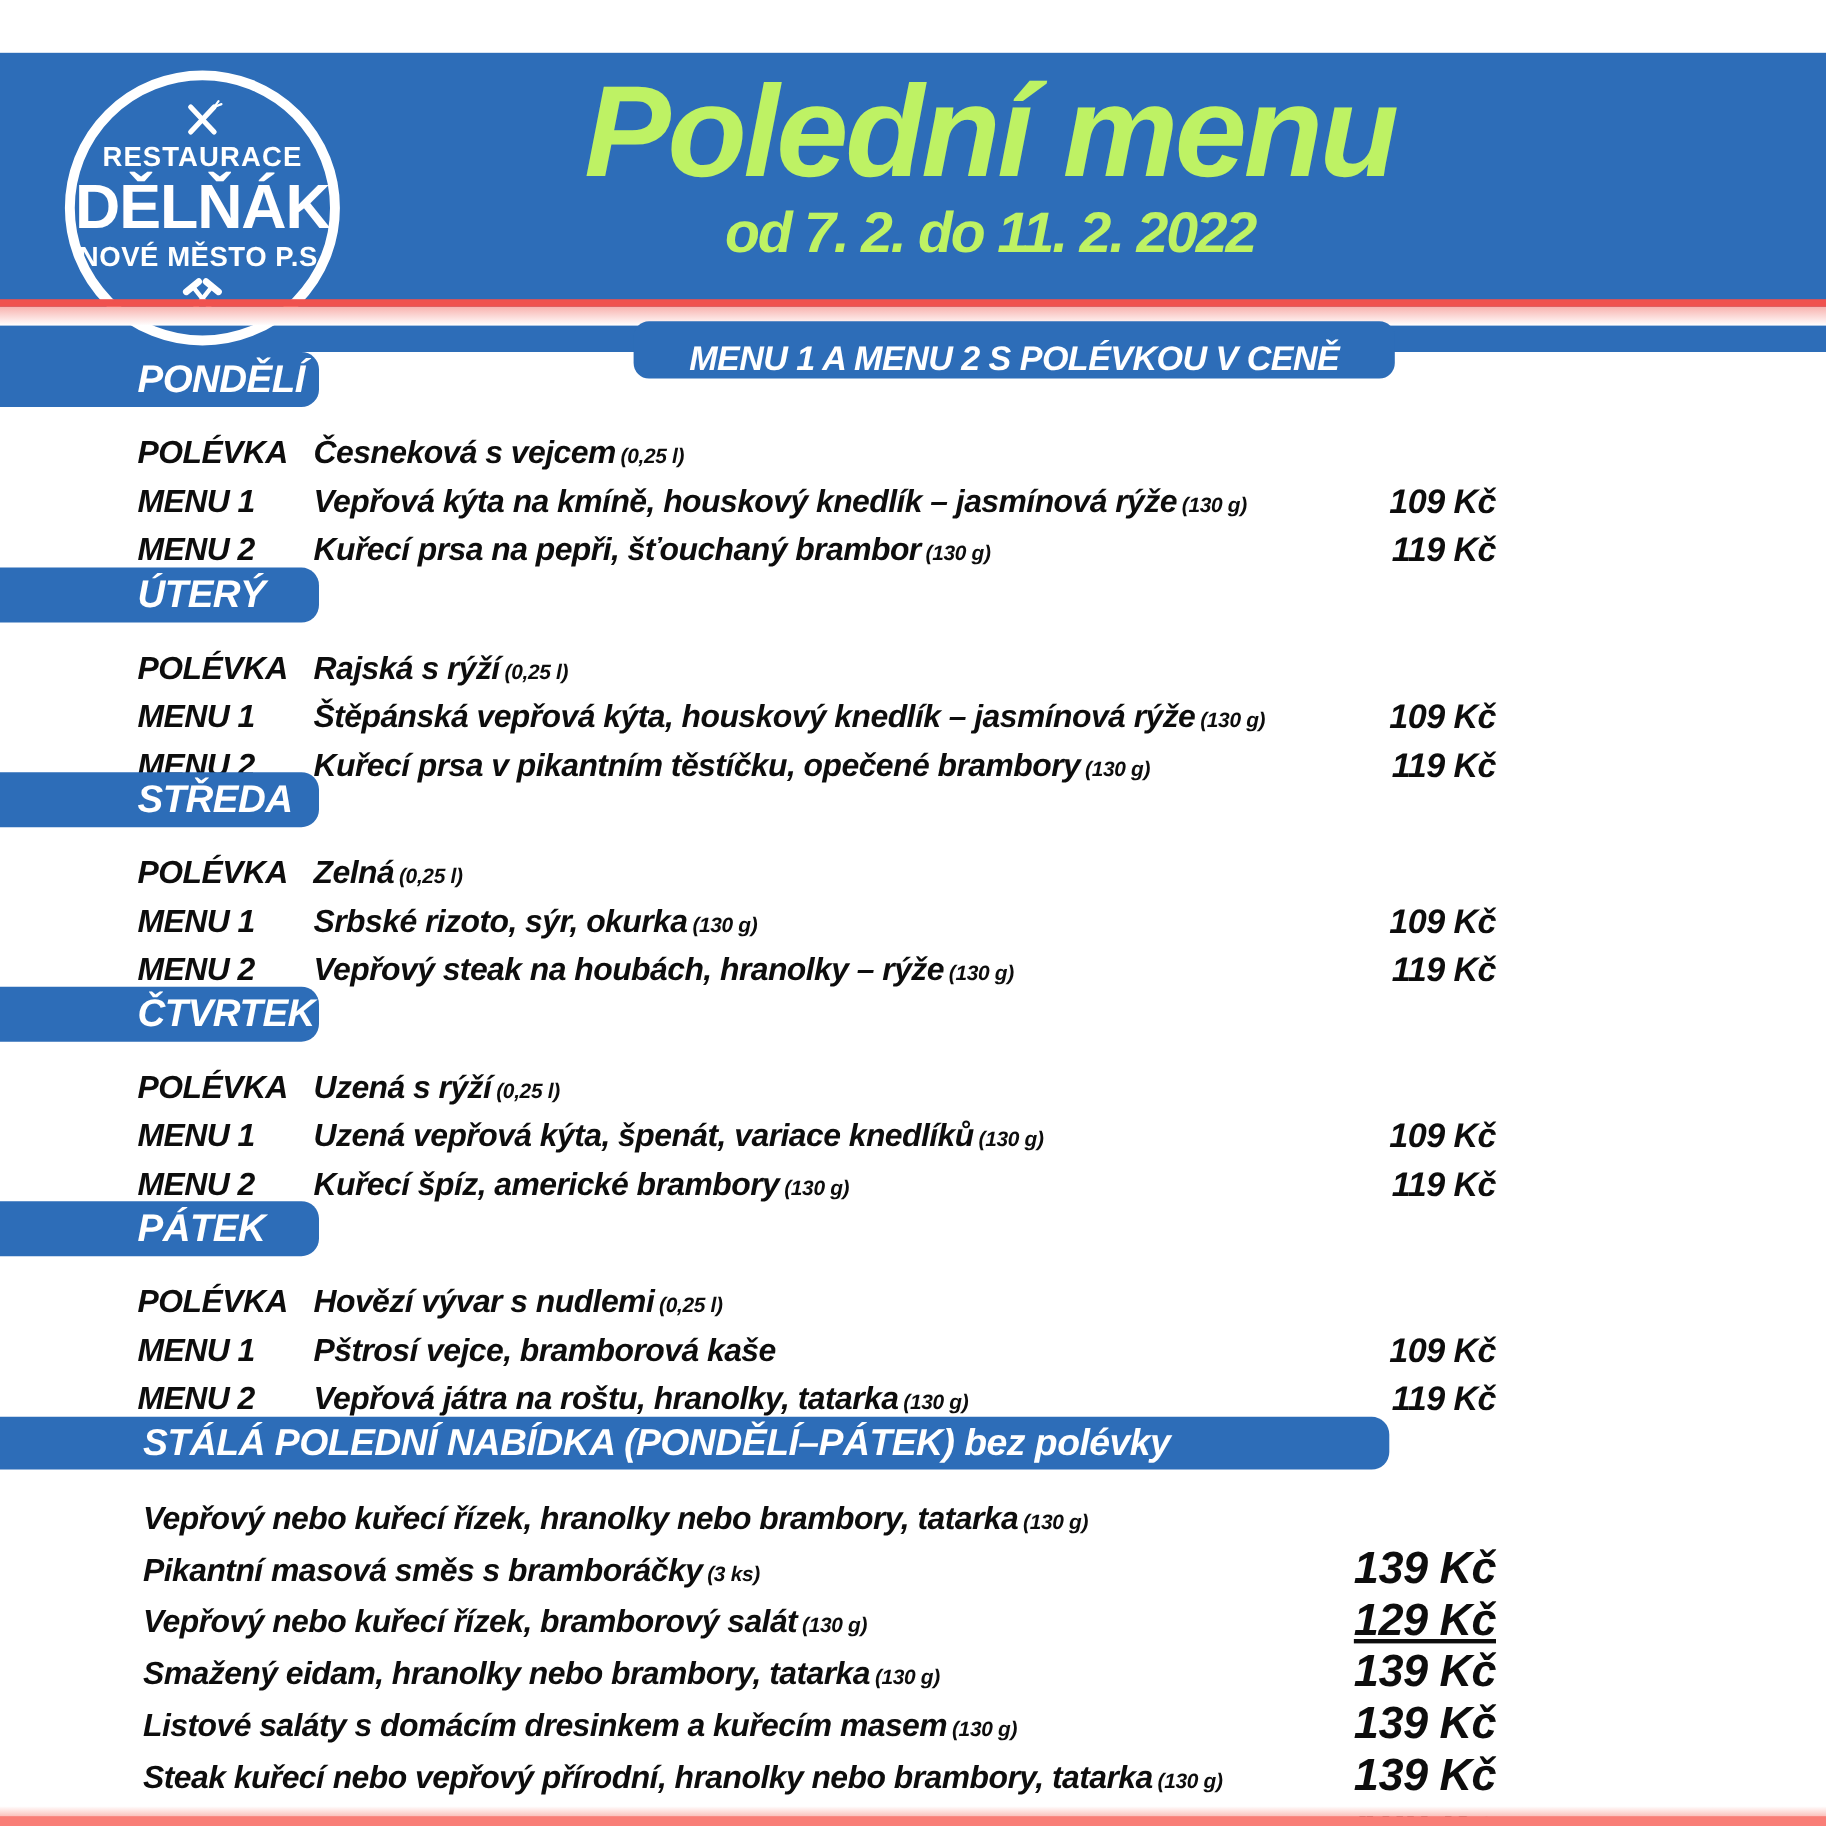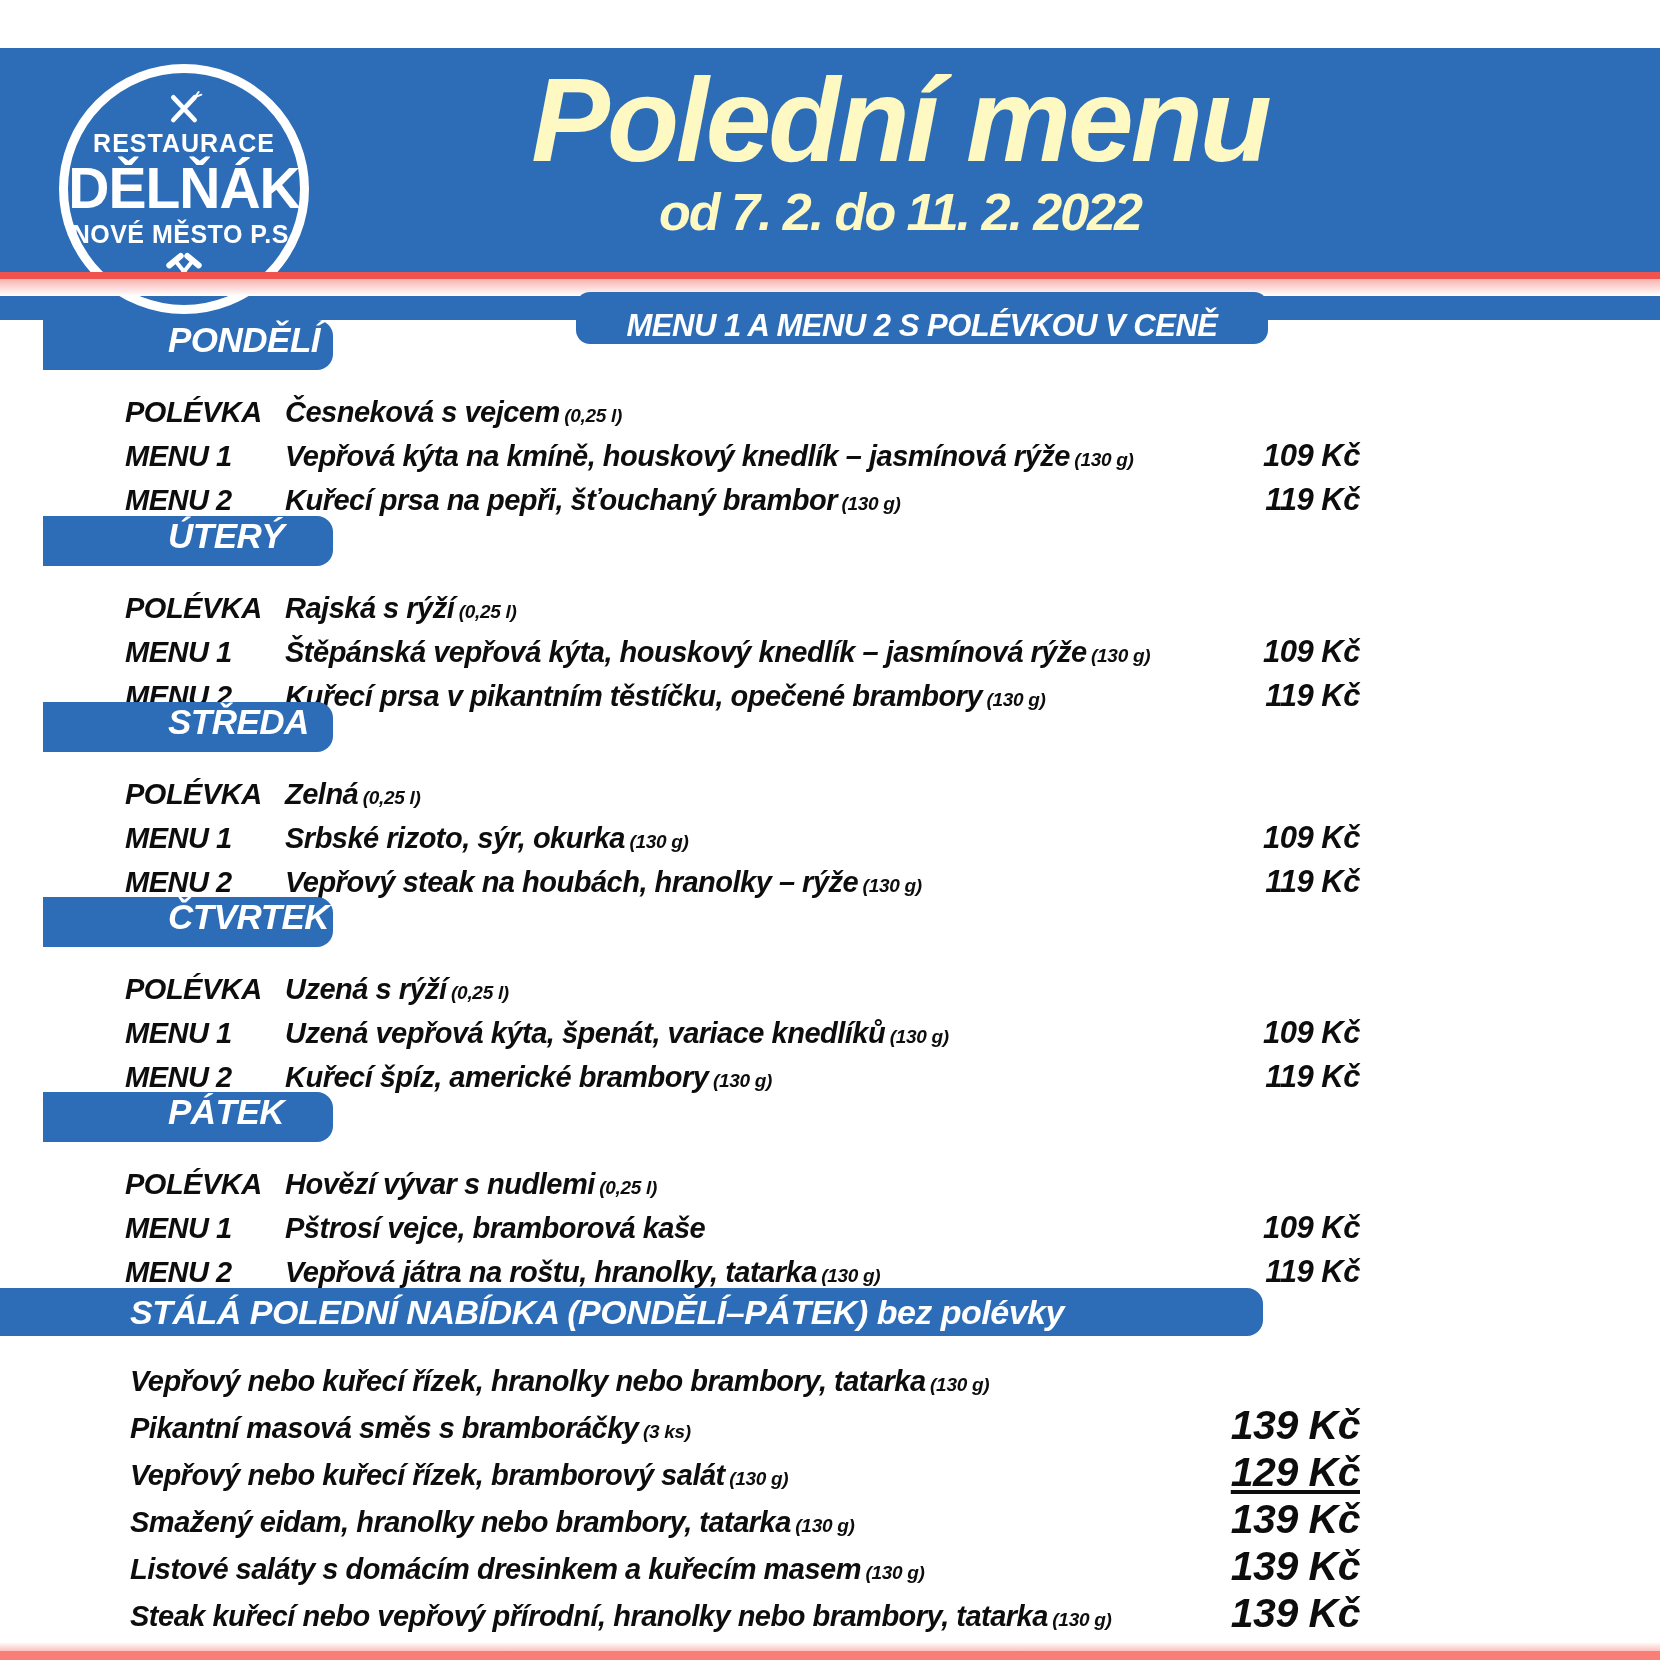--- a/index.html
+++ b/index.html
@@ -18,21 +18,21 @@
   .logo{
     position:absolute;left:59px;top:16px;width:250px;height:250px;box-sizing:border-box;
     border:9px solid #fff;border-radius:50%;display:flex;flex-direction:column;
     align-items:center;justify-content:center;color:#fff;gap:1px;
   }
   .logo-restaurace{font-size:25px;font-weight:bold;letter-spacing:1px;}
   .logo-name{font-size:57px;font-weight:bold;line-height:1.05;letter-spacing:-1px;}
   .logo-city{font-size:25px;font-weight:bold;letter-spacing:0.5px;}
   .logo-icon{width:44px;height:40px;}
   .titles{
-    position:absolute;left:430px;top:6px;width:940px;text-align:center;color:#fef9c3;
+    position:absolute;left:430px;top:6px;width:940px;text-align:center;color:#bef264;
     font-style:italic;font-weight:bold;
   }
   .title{font-size:118px;line-height:1.12;letter-spacing:-3px;white-space:nowrap;}
   .subtitle{font-size:52px;line-height:1.0;letter-spacing:-2px;white-space:nowrap;}
   
   .stripe-red{position:absolute;left:0;top:272px;width:100%;height:7px;background:var(--red);}
   .stripe-fade{position:absolute;left:0;top:279px;width:100%;height:17px;
     background:linear-gradient(#f8b3af,#ffffff);}
   .bottom-fade{position:absolute;left:0;bottom:9px;width:100%;height:9px;
     background:linear-gradient(#ffffff,#fbc2bd);}
@@ -41,21 +41,21 @@
   .banner{
     position:absolute;left:576px;top:292px;width:692px;height:52px;background:var(--blue);
     border-radius:14px;display:flex;align-items:flex-end;justify-content:center;
   }
   .banner-text{color:#fff;font-weight:bold;font-style:italic;font-size:31px;letter-spacing:-0.5px;white-space:nowrap;}
   
   .day-section{position:absolute;left:0;width:100%;}
   .day-0{top:320px}.day-1{top:516px}.day-2{top:702px}.day-3{top:897px}.day-4{top:1092px}
   .day-badge{
     position:absolute;left:0;top:0;width:290px;height:50px;background:var(--blue);
-    border-radius:0 16px 16px 0;box-sizing:border-box;display:flex;padding-left:125px;margin-left:43px;
+    border-radius:0 16px 16px 0;box-sizing:border-box;display:flex;align-items:center;padding-left:125px;
   }
   .day-badge-text{color:#fff;font-weight:bold;font-style:italic;font-size:35px;letter-spacing:-0.5px;white-space:nowrap;}
   .day-rows{position:absolute;left:0;top:70px;width:100%;}
   .menu-row{position:relative;height:44px;}
   .row-label{
     position:absolute;left:125px;top:0;width:155px;font-weight:bold;font-style:italic;
     font-size:29px;line-height:44px;letter-spacing:-0.5px;white-space:nowrap;
   }
   .row-dish{position:absolute;left:285px;top:0;right:310px;line-height:44px;white-space:nowrap;}
   .dish-main{font-weight:bold;font-style:italic;font-size:29px;letter-spacing:-0.5px;}

